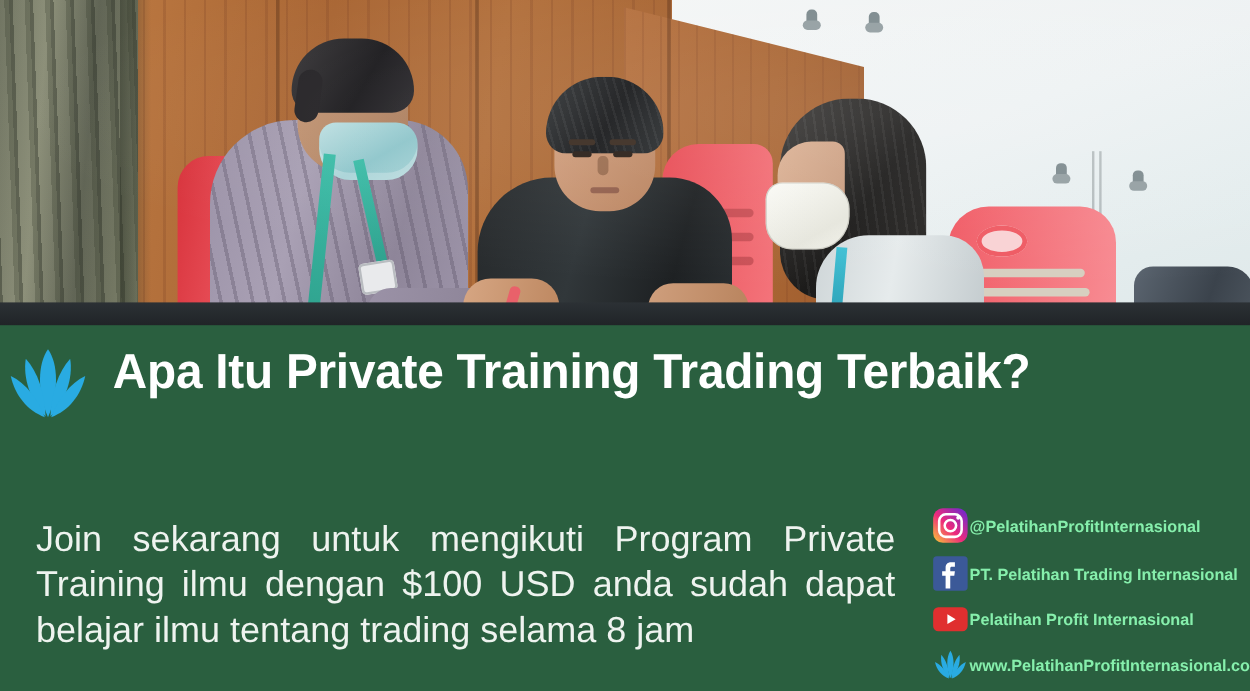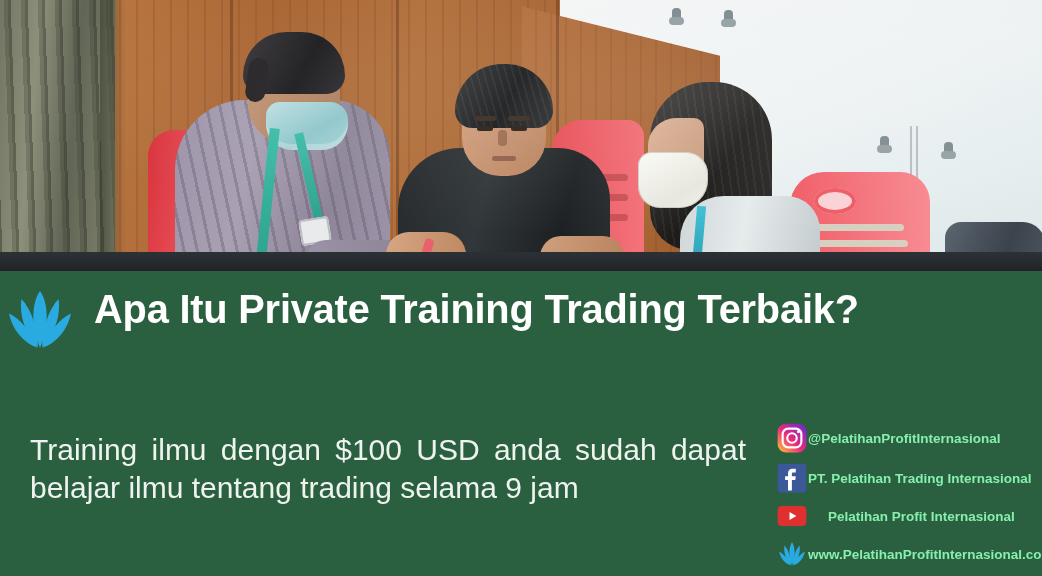--- a/index.html
+++ b/index.html
@@ -145,21 +145,21 @@
     font-family:"Liberation Sans","DejaVu Sans",sans-serif;}
   .body-text p{margin:0;}
   .body-text p.just{text-align:justify;text-align-last:justify;}
 
   .social{position:absolute;left:776px;top:148px;width:266px;}
   .srow{display:flex;align-items:center;height:38px;margin-bottom:2px;}
   .sicon{width:32px;height:32px;flex:0 0 32px;display:flex;align-items:center;justify-content:center;}
   .slabel{color:#86efac;font-size:13.5px;font-weight:bold;white-space:nowrap;
     font-family:Liberation Sans, sans-serif;}
   .srow.web .slabel{font-size:13.5px;}
-  .srow.yt{height:34px;gap:20px;}
+  .srow.yt{height:34px;}
 </style>
 </head>
 <body>
 
 <div class="banner">
 
   <div class="photo">
     <div class="wall-white"></div>
     <div class="wood-main"></div>
     <div class="wood-right"></div>
@@ -230,22 +230,23 @@
         <path d="M78 16 C82 40 72 70 53 89 C54 60 63 32 78 16 Z"></path>
         <path d="M22 16 C18 40 28 70 47 89 C46 60 37 32 22 16 Z"></path>
         <path d="M97 38 C92 62 76 82 54 90 C62 68 78 47 97 38 Z"></path>
         <path d="M3 38 C8 62 24 82 46 90 C38 68 22 47 3 38 Z"></path>
       </g>
     </svg>
 
     <div class="title">Apa Itu Private Training Trading Terbaik?</div>
 
     <div class="body-text">
+      <p class="just">Join sekarang untuk mengikuti Program Private</p>
       <p class="just">Training ilmu dengan $100 USD anda sudah dapat</p>
-      <p>belajar ilmu tentang trading selama 9 jam</p>
+      <p>belajar ilmu tentang trading selama 8 jam</p>
     </div>
 
     <div class="social">
 
       <div class="srow">
         <span class="sicon">
           <svg width="30" height="30" viewBox="0 0 48 48">
             <defs>
               <linearGradient id="ig" x1="0" y1="1" x2="1" y2="0">
                 <stop offset="0%" stop-color="#f9ce34"></stop>

